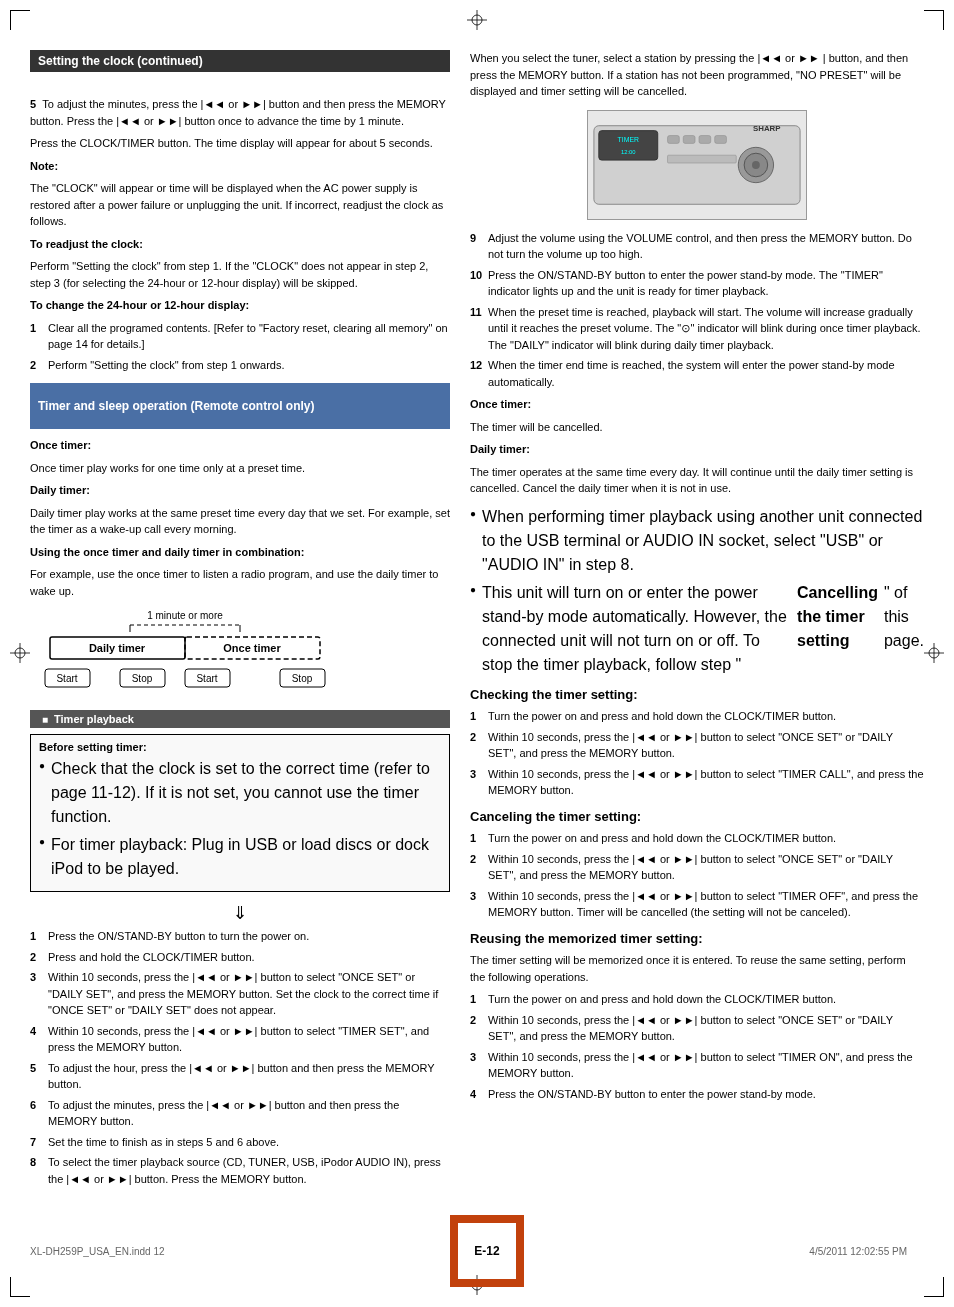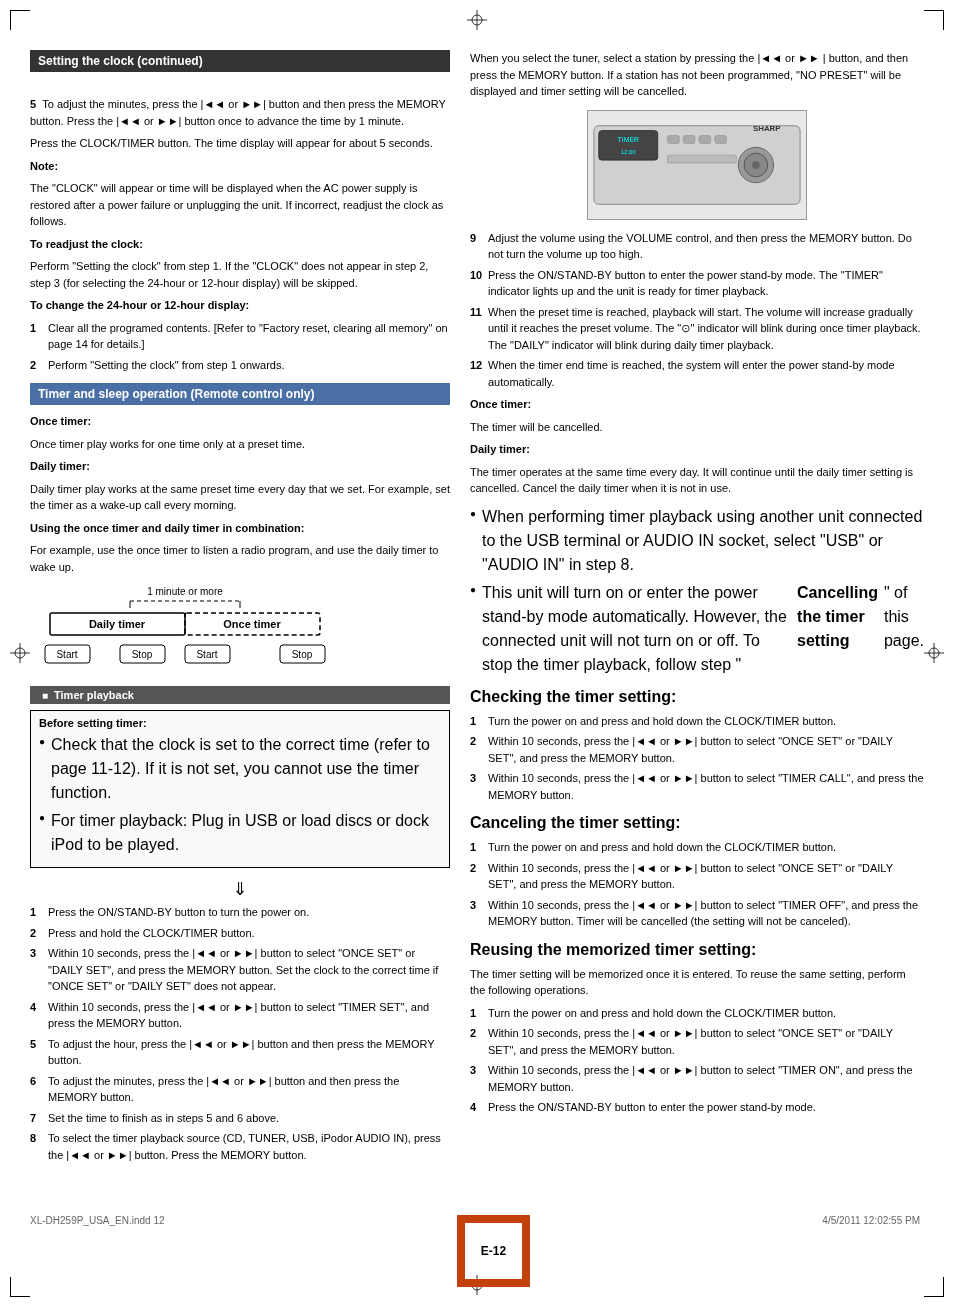--- a/index.html
+++ b/index.html
@@ -74,21 +74,21 @@
       background: #333;
       color: #fff;
       padding: 4px 8px;
       font-size: 12px;
       font-weight: bold;
       margin-bottom: 24px;
     }
     .section-header-blue {
       background: #4a6fa5;
       color: #fff;
-      padding: 4px 8px;
+      padding: 16px 8px;
       font-size: 12px;
       font-weight: bold;
       margin-bottom: 8px;
     }
     .subsection-header {
       background: #555;
       color: #fff;
       padding: 3px 12px;
       font-size: 11px;
       font-weight: bold;
@@ -155,23 +155,24 @@
       content: "●";
       font-size: 10px;
       flex-shrink: 0;
       margin-top: 1px;
     }
     
     .page-footer {
       position: absolute;
       bottom: 20px;
       left: 30px;
-      right: 34px;
+      right: 47px;
       display: flex;
       justify-content: space-between;
+      align-items: center;
       font-size: 10px;
       color: #666;
     }
     .page-number-box {
       border: 8px solid #c2410c;
       padding: 21px 16px;
       font-size: 12px;
       font-weight: bold;
       color: #000;
     }
@@ -198,21 +199,21 @@
       overflow: hidden;
     }
     .device-img-svg {
       width: 100%;
       height: 100%;
     }
     .checking-title {
       font-weight: bold;
       margin-top: 8px;
       margin-bottom: 4px;
-      font-size: 16px;
+      font-size: 13px;
     }
     .down-arrow {
       text-align: center;
       font-size: 18px;
       margin: 4px 0;
     }
   </style>
 </head>
 <body>
 

